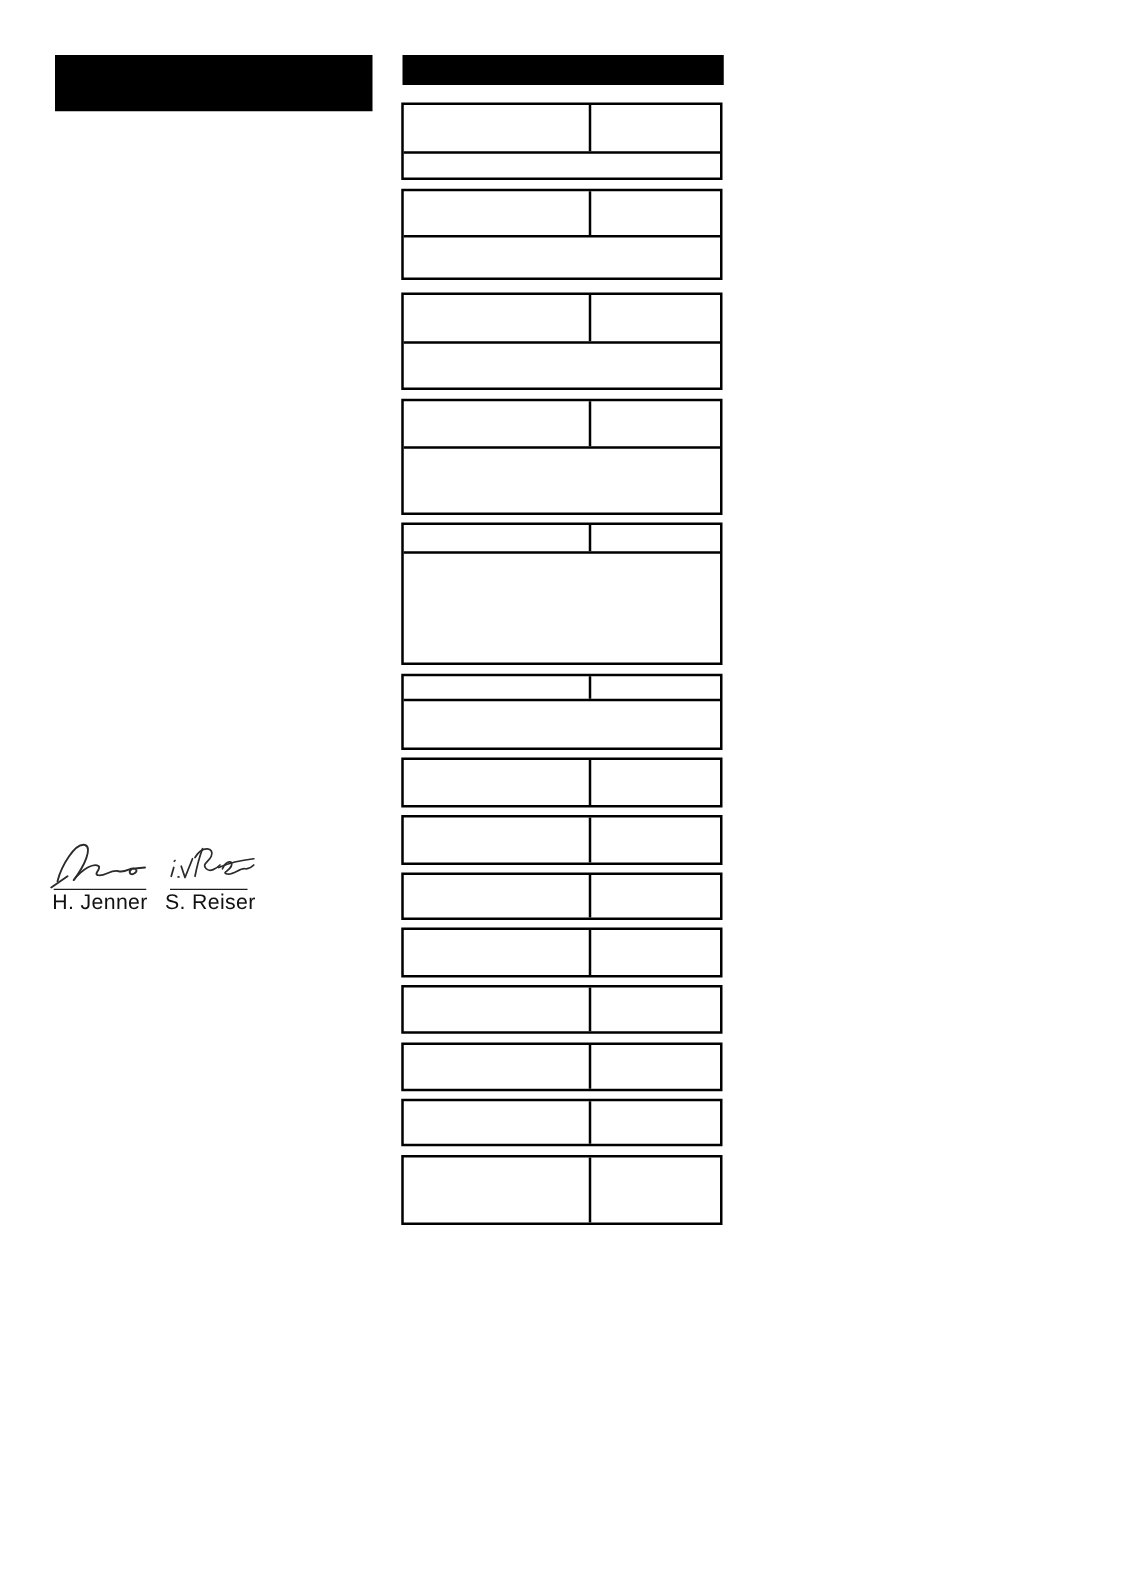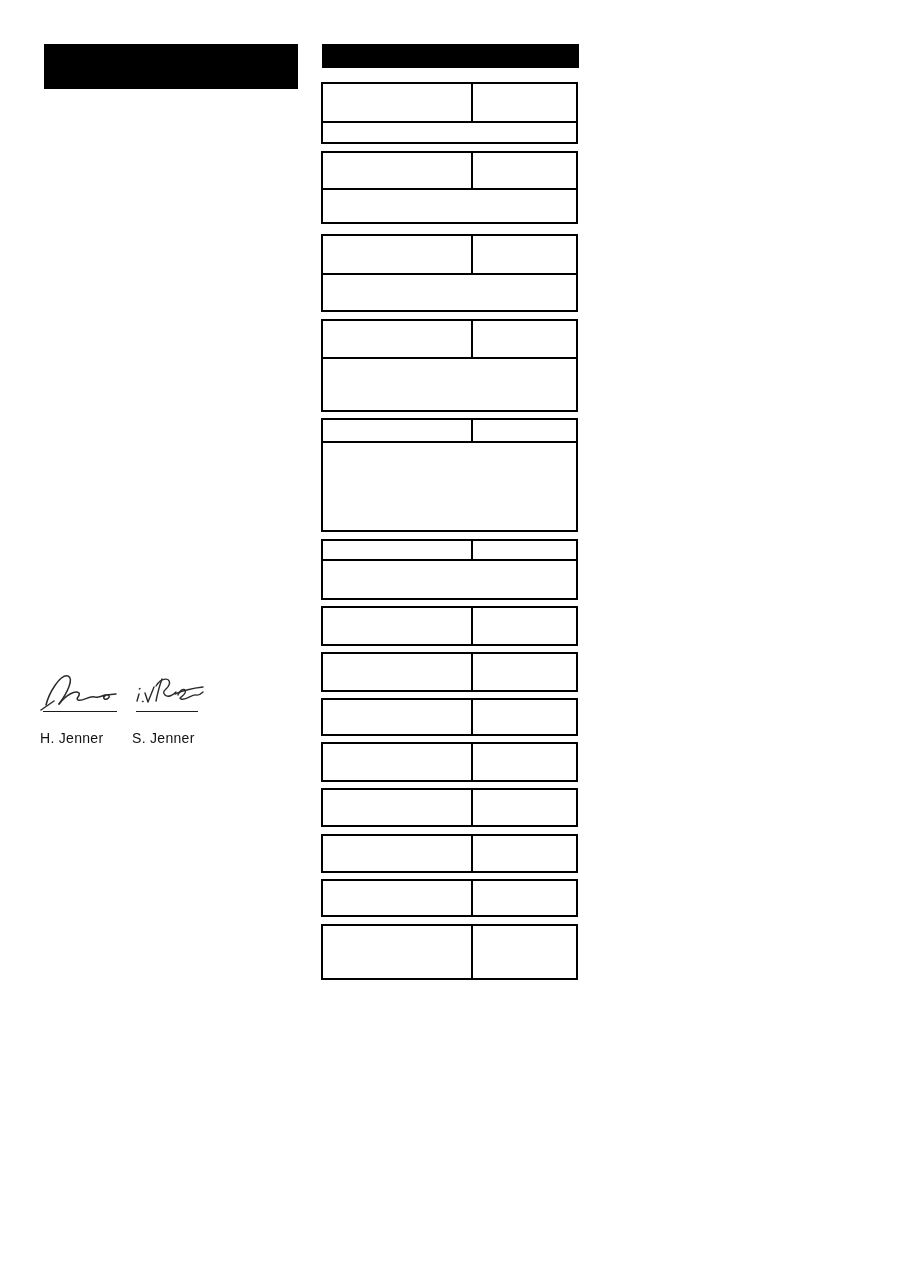--- a/index.html
+++ b/index.html
@@ -35,24 +35,24 @@
 
   
   .sig { position: absolute; }
   .sig-1 { left: 40px;  top: 669px; width: 80px; }
   .sig-2 { left: 132px; top: 669px; width: 72px; }
   .sig svg { display: block; }
   .sig-line { border-top: 1.5px solid #1c1c1c; height: 0; }
   .sig-1 .sig-line { width: 74px; margin-left: 3px; }
   .sig-2 .sig-line { width: 62px; margin-left: 4px; }
   .sig-name {
-    margin-top: 18px;
-    font-size: 14px;
+    margin-top: 0;
+    font-size: 17px;
     color: #111111;
-    text-align: left;
+    text-align: center;
     letter-spacing: 0.3px;
     white-space: nowrap;
   }
 </style>
 </head>
 <body>
 
 <div class="page">
 
   <div class="redact redact-left"></div>
@@ -167,16 +167,16 @@
       <path d="M5,32 L7,25"></path>
       <path d="M7.4,20 l0.6,-0.6"></path>
       <path d="M10.5,32.5 l0.6,0"></path>
       <path d="M13,24 L16,33 L22,18"></path>
       <path d="M30,10 C27,18 25,27 24,32"></path>
       <path d="M24,17 C30,7 40,9 37,16 C35,21 29,22 33,26 C36,29 41,26 44,23"></path>
       <path d="M46,26 C49,19 55,19 53,24 C51,28 46,29 49,30 C54,32 60,25 64,26 C67,26.5 69,25 71,23"></path>
       <path d="M43,25 C52,21 62,19 71,18"></path>
     </svg>
     <div class="sig-line"></div>
-    <div class="sig-name">S. Jenner</div>
+    <div class="sig-name">S. Reiser</div>
   </div>
 
 </div>
 
 </body></html>

